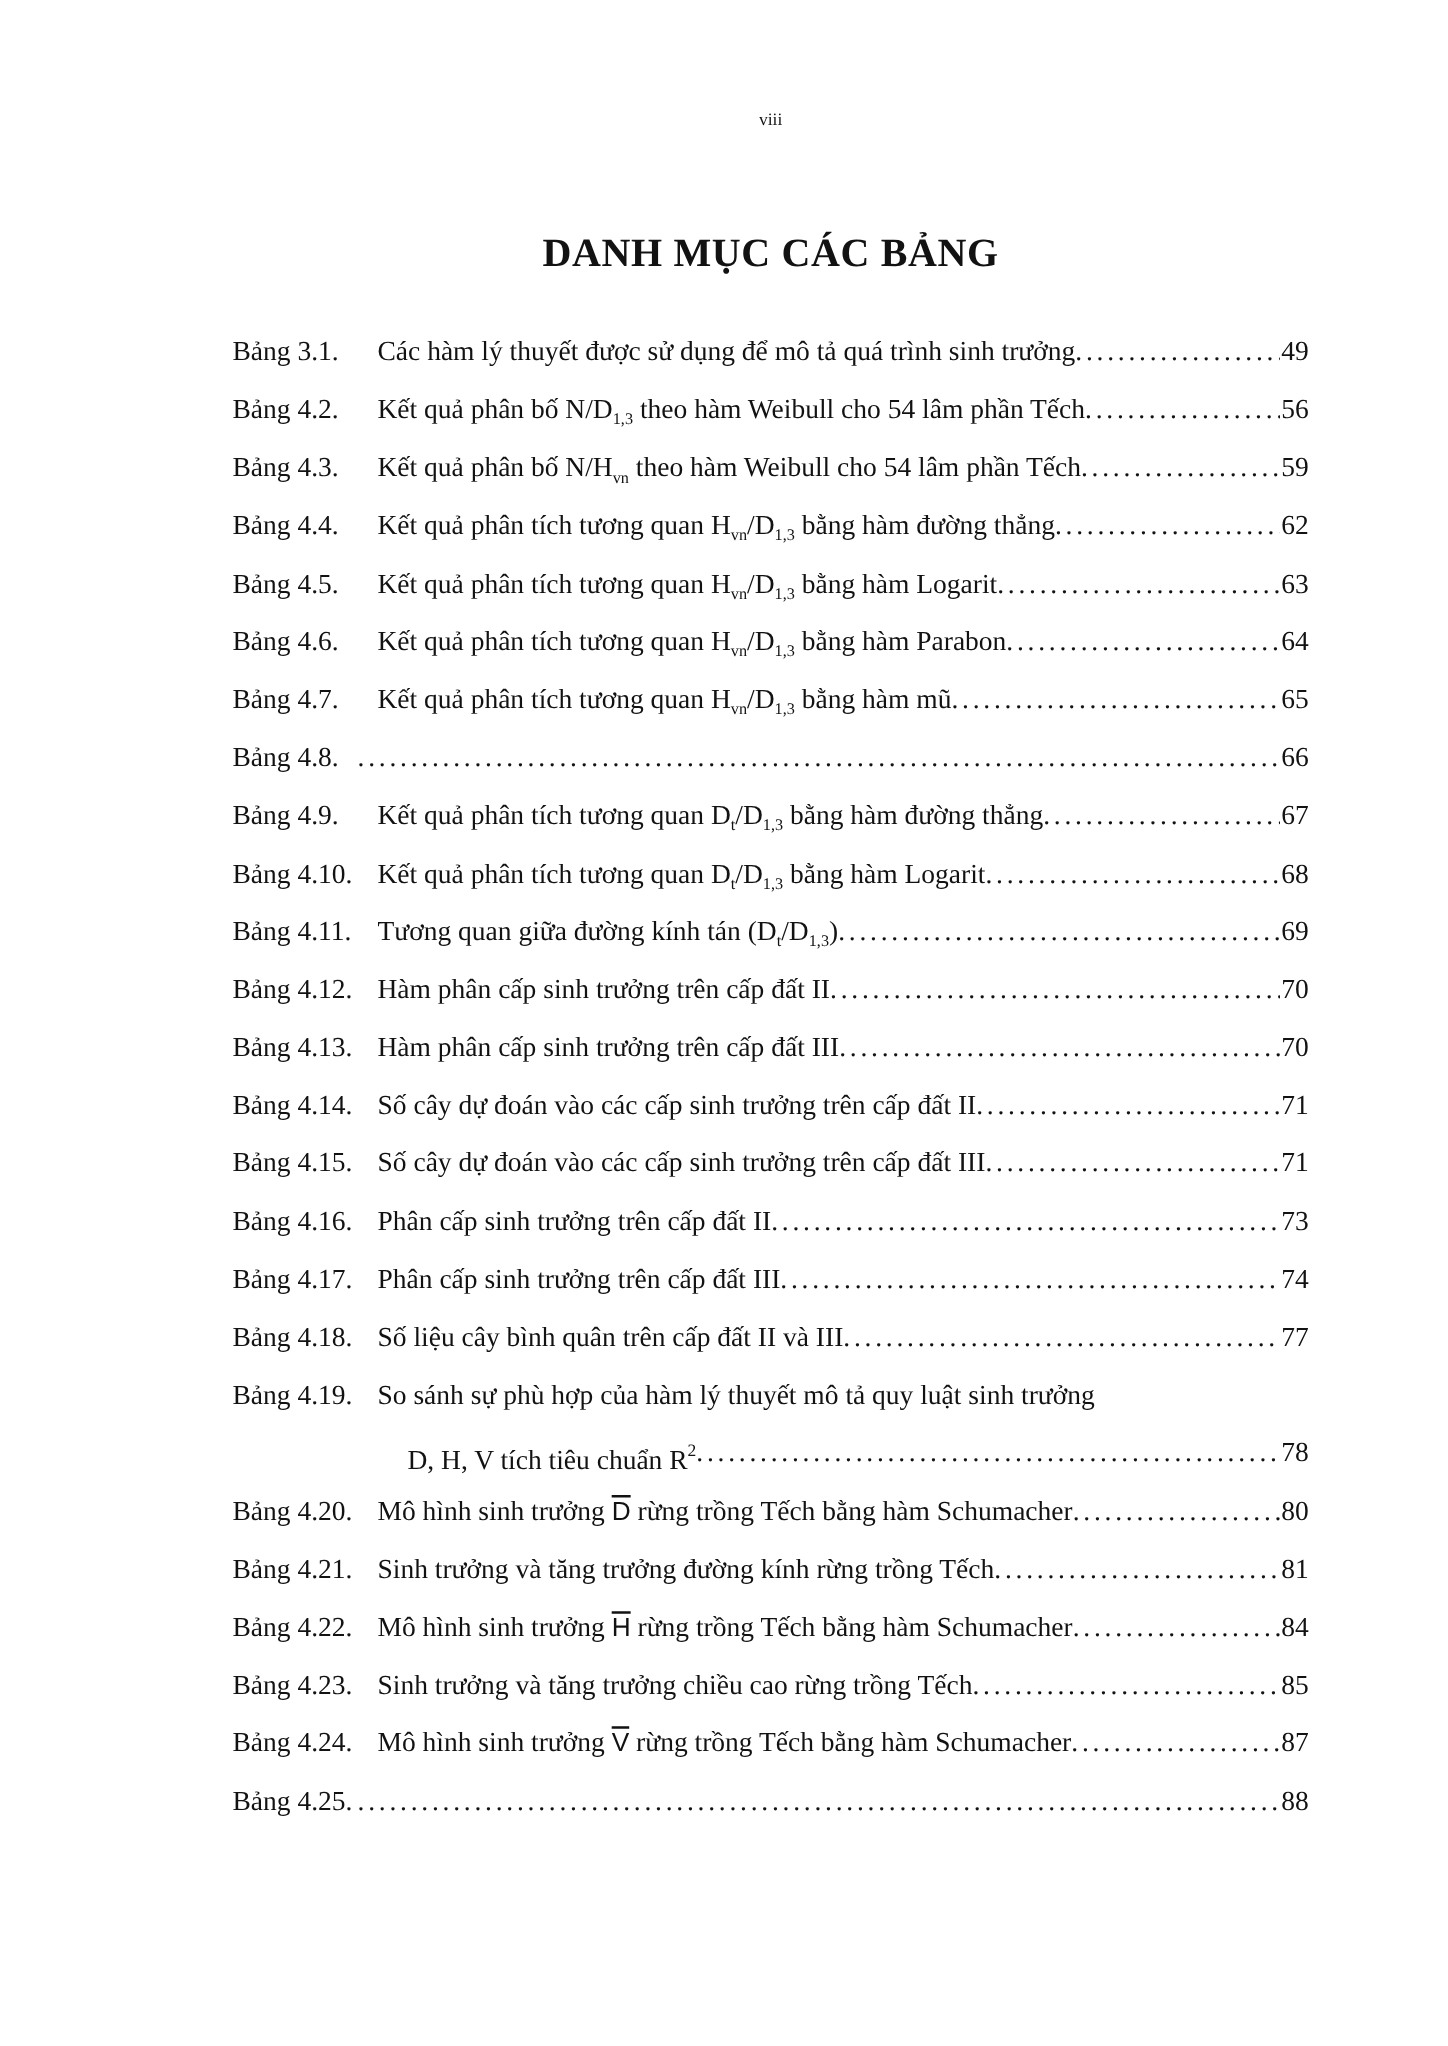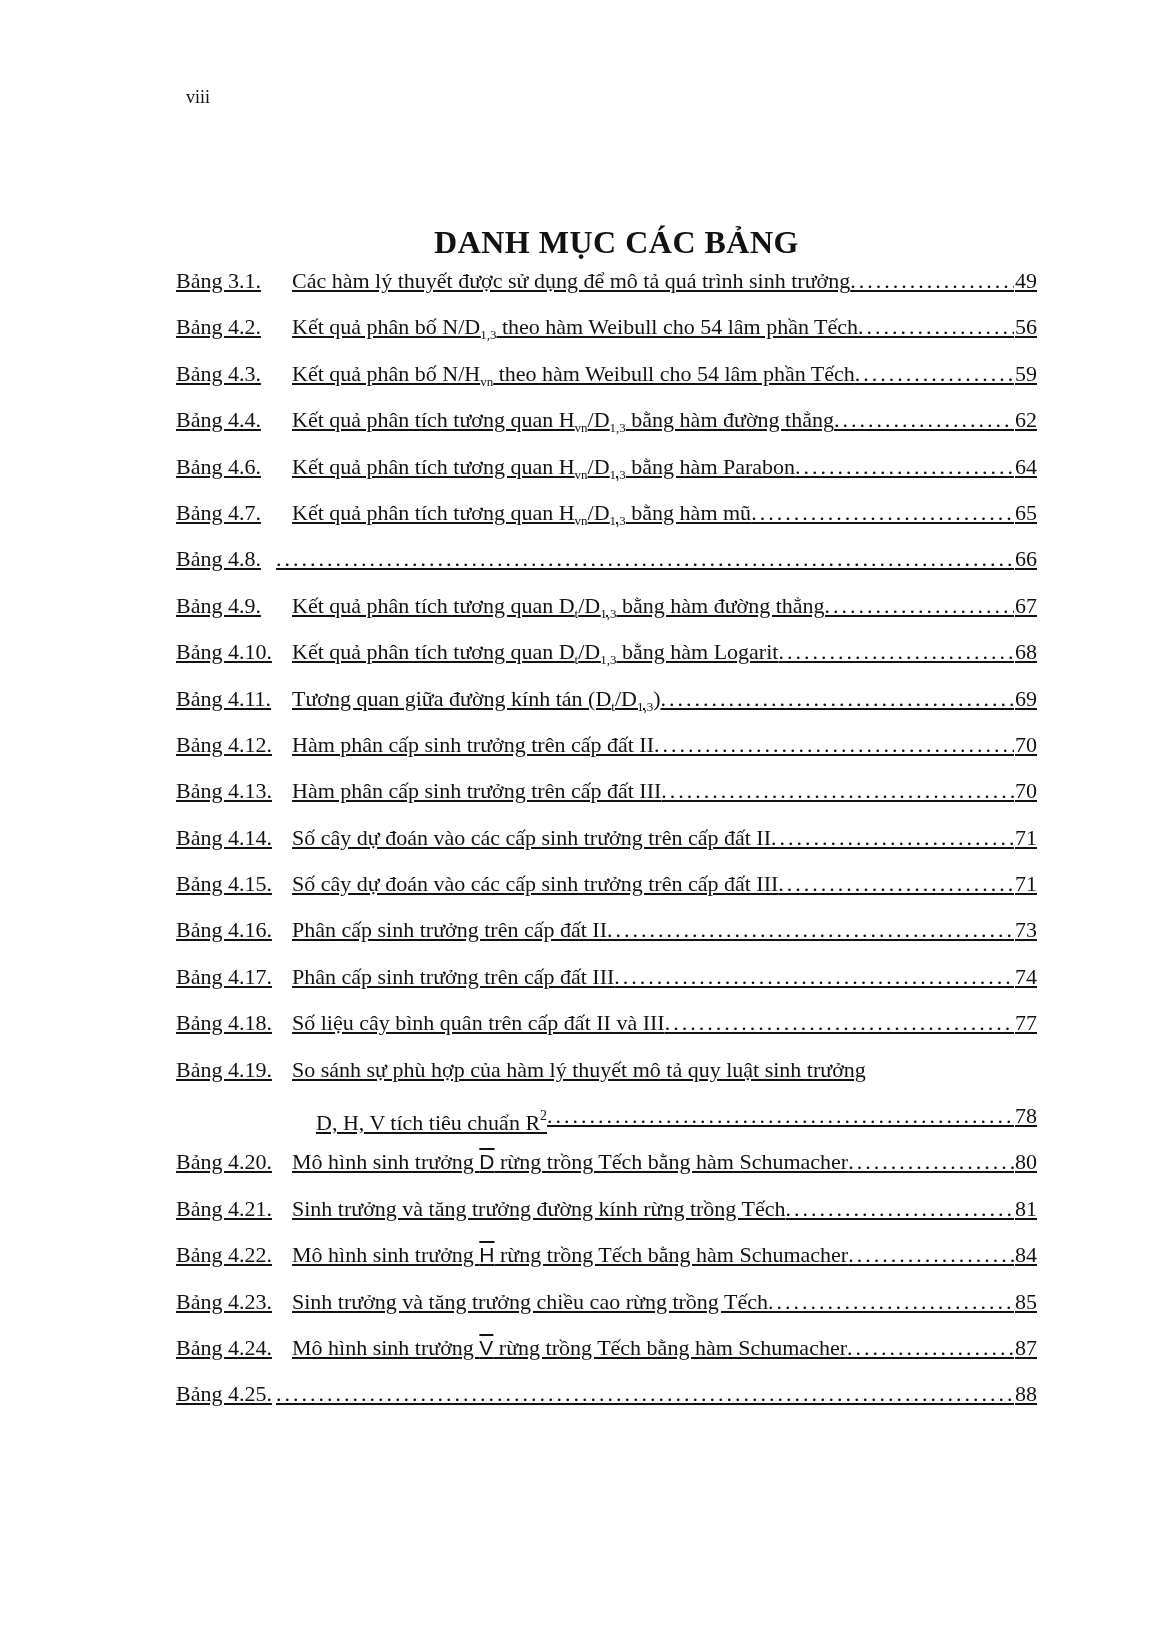--- a/index.html
+++ b/index.html
@@ -7,29 +7,29 @@
     width:1158px;height:1637px;
     background:#ffffff;
     font-family:"Liberation Serif","DejaVu Serif",serif;
     color:#121212;
     position:relative;
     overflow:hidden;
   }
   .page{position:absolute;inset:0;background:#ffffff;}
   .folio{
     position:absolute;top:84px;left:186px;width:861px;
-    text-align:left;font-size:18px;line-height:26px;
+    text-align:center;font-size:14px;line-height:26px;
   }
   .doc-heading{
     position:absolute;top:182px;left:186px;width:861px;
     text-align:center;font-size:32px;font-weight:bold;
-    letter-spacing:0.5px;line-height:40px;margin-top:40px;
+    letter-spacing:0.5px;line-height:40px;
   }
   .toc{
-    position:absolute;top:258px;left:176px;width:861px;text-decoration:underline;
+    position:absolute;top:258px;left:186px;width:861px;
   }
   .toc-row{
     display:flex;
     height:46.4px;
     line-height:46.4px;
     font-size:22px;
     white-space:nowrap;
   }
   .toc-label{
     flex:0 0 auto;
@@ -80,20 +80,26 @@
         <span class="leader"></span>
         <span class="toc-page">59</span>
       </div>
       <div class="toc-row">
         <span class="toc-label">Bảng 4.4.</span>
         <span class="toc-title"><span>Kết quả phân tích tương quan H</span><span class="sub">vn</span><span>/D</span><span class="sub">1,3</span><span> bằng hàm đường thẳng</span></span>
         <span class="leader"></span>
         <span class="toc-page">62</span>
       </div>
       <div class="toc-row">
+        <span class="toc-label">Bảng 4.5.</span>
+        <span class="toc-title"><span>Kết quả phân tích tương quan H</span><span class="sub">vn</span><span>/D</span><span class="sub">1,3</span><span> bằng hàm Logarit </span></span>
+        <span class="leader"></span>
+        <span class="toc-page">63</span>
+      </div>
+      <div class="toc-row">
         <span class="toc-label">Bảng 4.6.</span>
         <span class="toc-title"><span>Kết quả phân tích tương quan H</span><span class="sub">vn</span><span>/D</span><span class="sub">1,3</span><span> bằng hàm Parabon</span></span>
         <span class="leader"></span>
         <span class="toc-page">64</span>
       </div>
       <div class="toc-row">
         <span class="toc-label">Bảng 4.7.</span>
         <span class="toc-title"><span>Kết quả phân tích tương quan H</span><span class="sub">vn</span><span>/D</span><span class="sub">1,3</span><span> bằng hàm mũ</span></span>
         <span class="leader"></span>
         <span class="toc-page">65</span>

